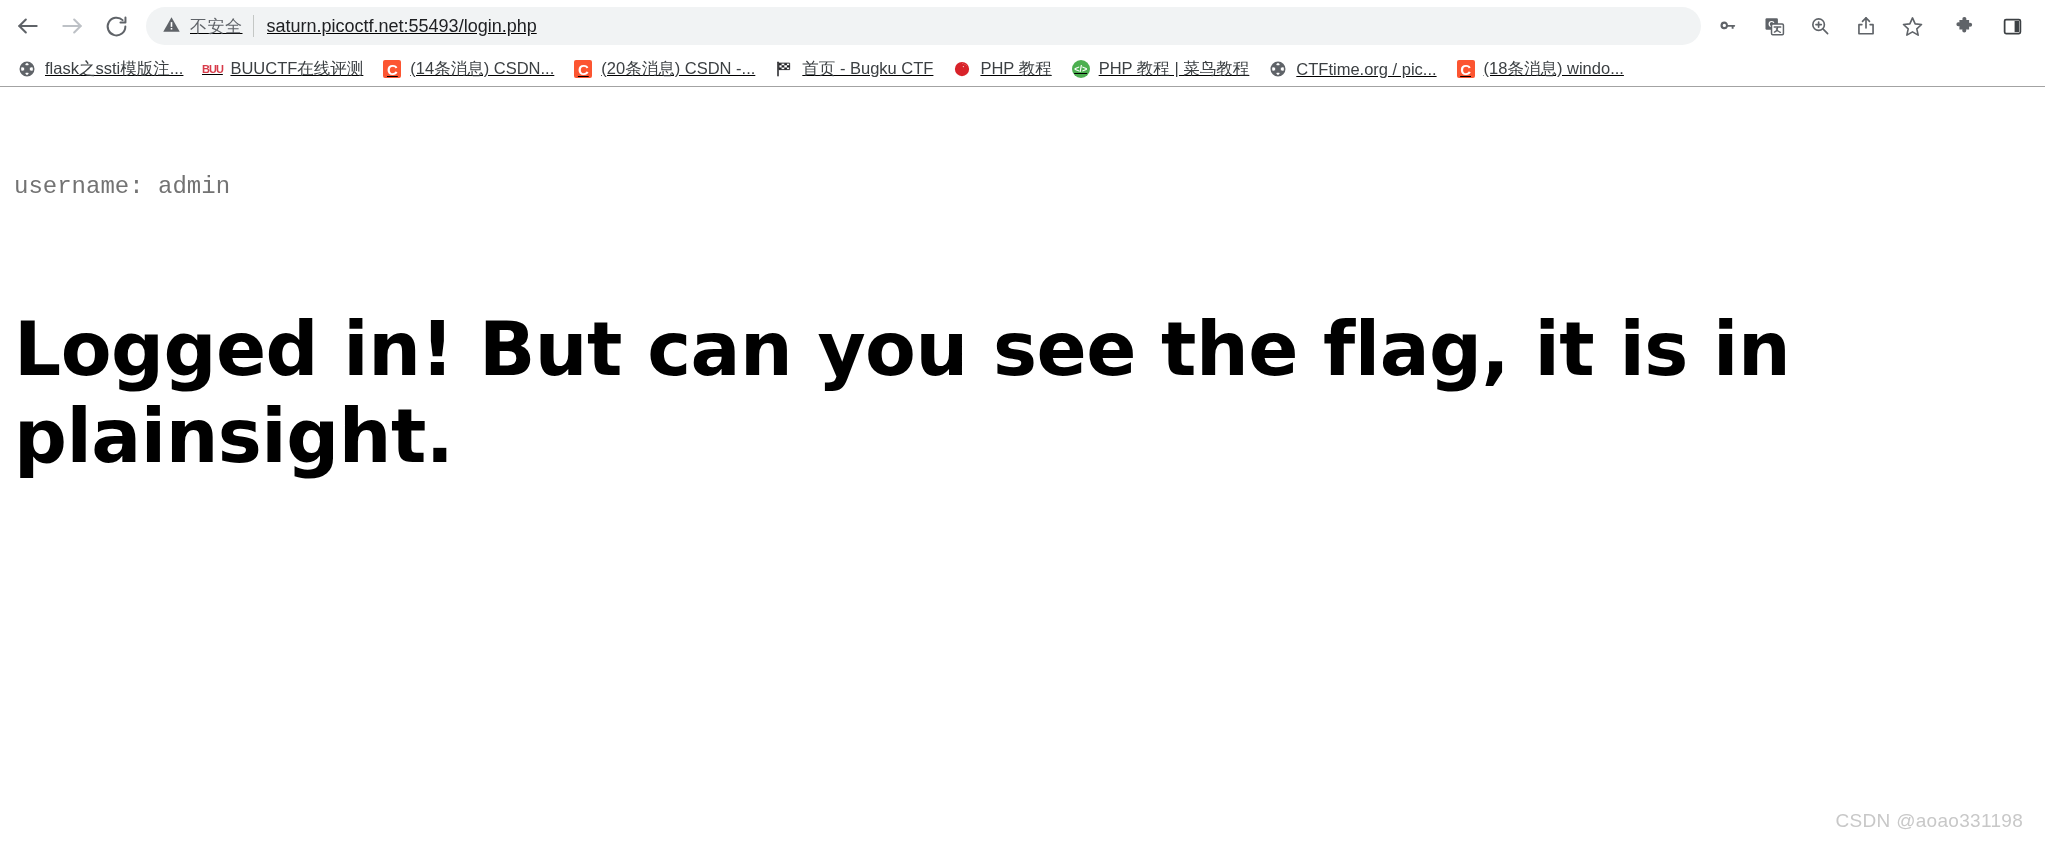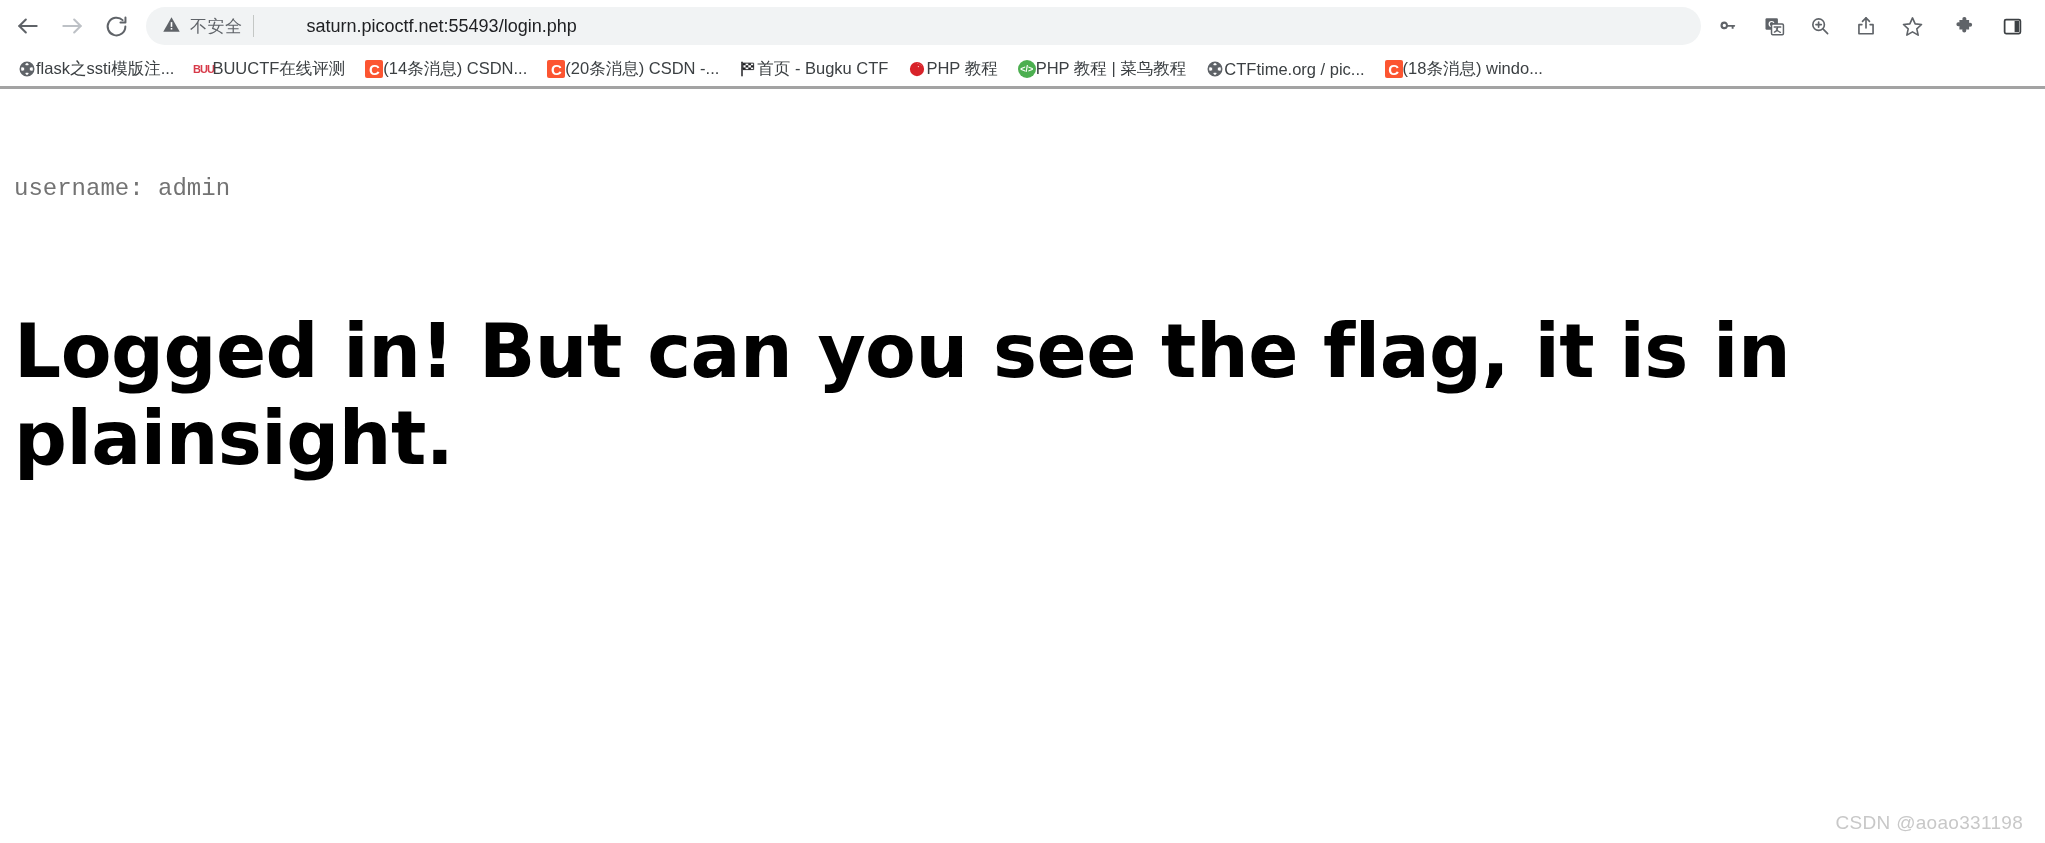--- a/index.html
+++ b/index.html
@@ -9,21 +9,22 @@
     width: 2045px; height: 843px;
     background: #ffffff;
     font-family: "Liberation Sans", sans-serif;
     overflow: hidden;
   }
 
   
   #browser-chrome {
     width: 100%;
     background: #ffffff;
-    border-bottom: 3px solid #a3a3a3;
+    border-bottom: 1px solid #a3a3a3;
+    text-decoration: underline;
   }
 
   #toolbar {
     height: 52px;
     display: flex;
     align-items: center;
     padding: 0 10px 0 6px;
     background: #ffffff;
   }
 
@@ -66,21 +67,20 @@
     background: #c4c7c5;
     margin-right: 13px;
     flex: 0 0 auto;
   }
   #url-text {
     font-size: 18px;
     color: #202124;
     white-space: nowrap;
     overflow: hidden;
     text-overflow: ellipsis;
-    margin-left: 40px;
   }
 
   #toolbar-actions {
     display: flex;
     align-items: center;
     flex: 0 0 auto;
   }
   #omnibox-actions {
     display: flex;
     align-items: center;
@@ -109,20 +109,21 @@
     align-items: center;
     height: 26px;
     padding: 0 8px;
     border-radius: 4px;
     flex: 0 0 auto;
     cursor: pointer;
     margin-right: 4px;
   }
   .bm-favicon {
     width: 18px; height: 18px;
+    margin-right: 9px;
     flex: 0 0 auto;
     display: flex; align-items: center; justify-content: center;
     font-size: 12px;
     line-height: 1;
   }
   .bm-label {
     font-size: 16.5px;
     color: #3c4043;
     white-space: nowrap;
   }

